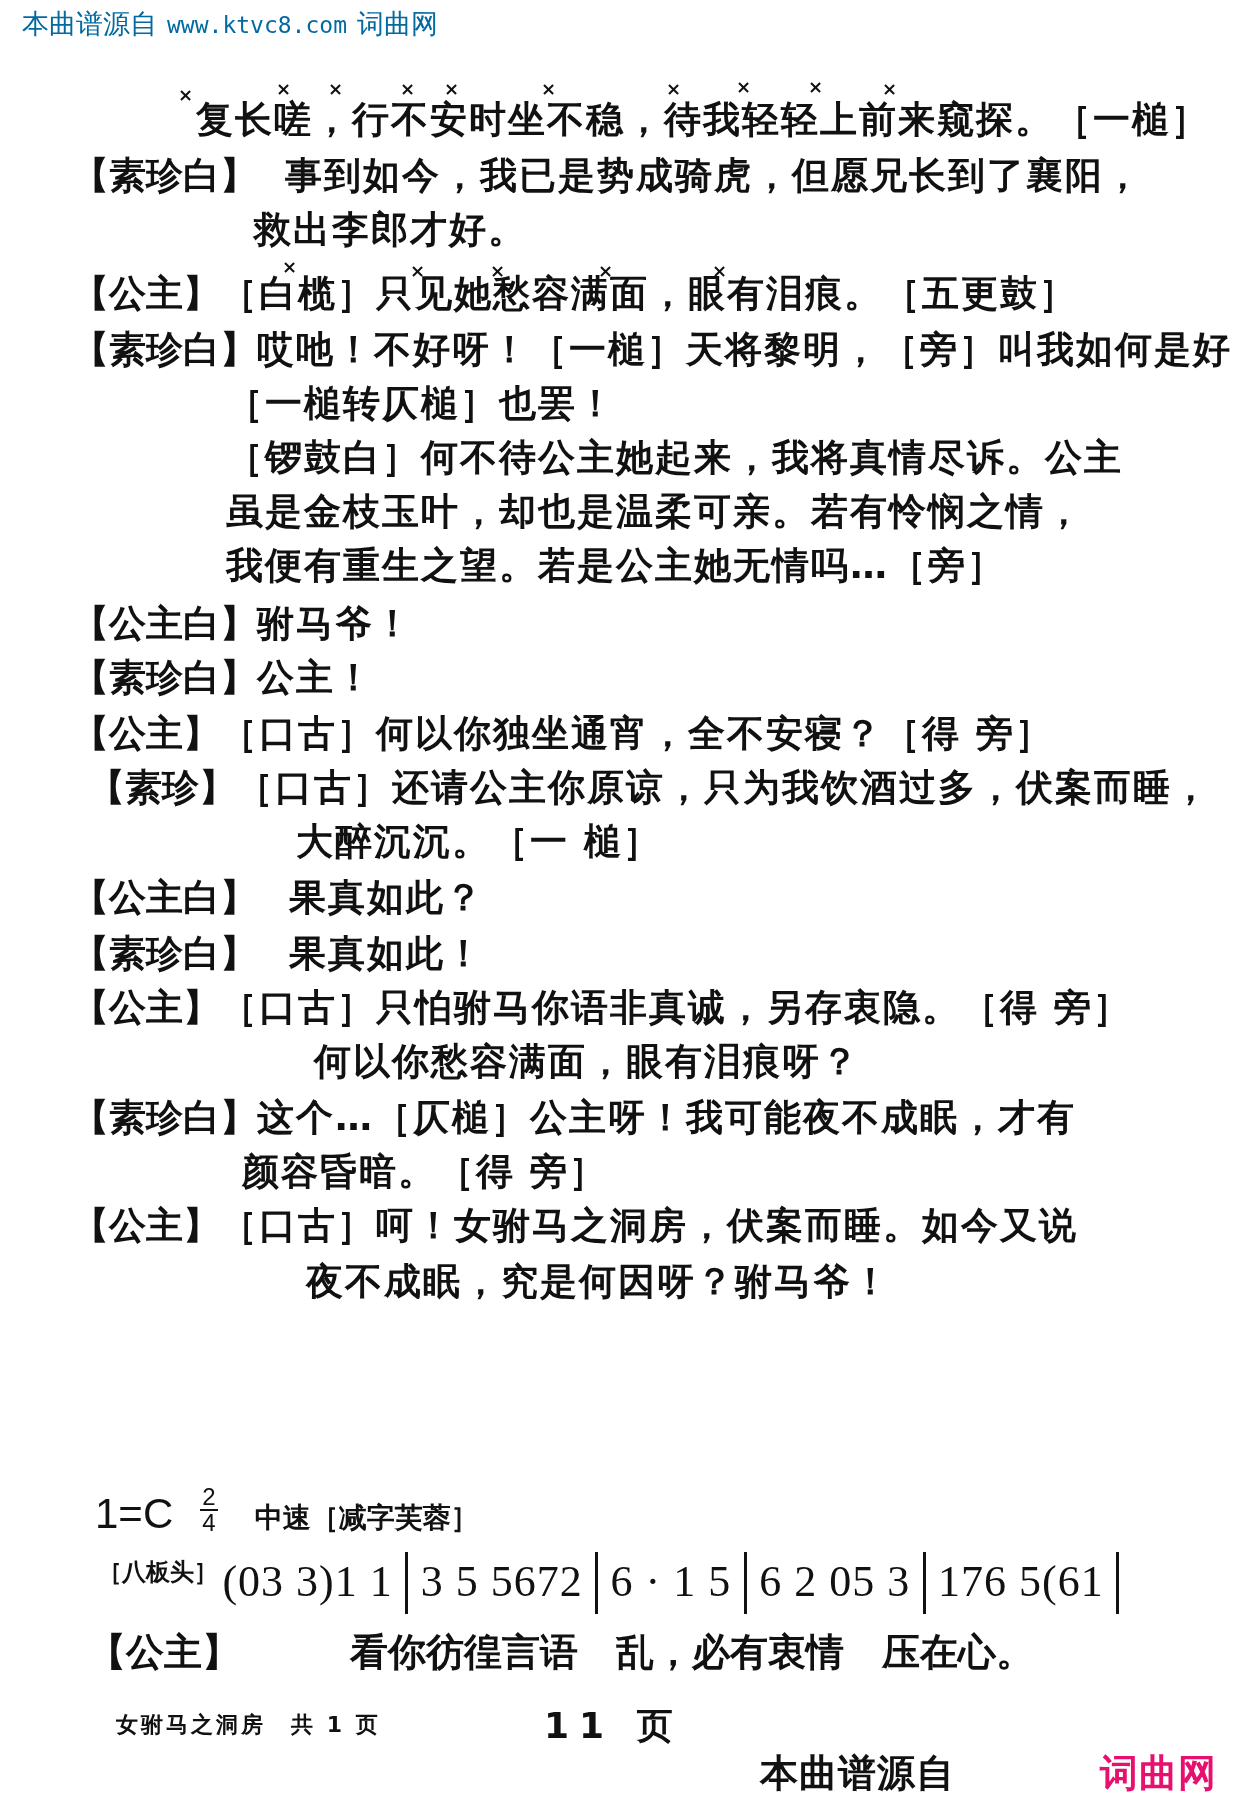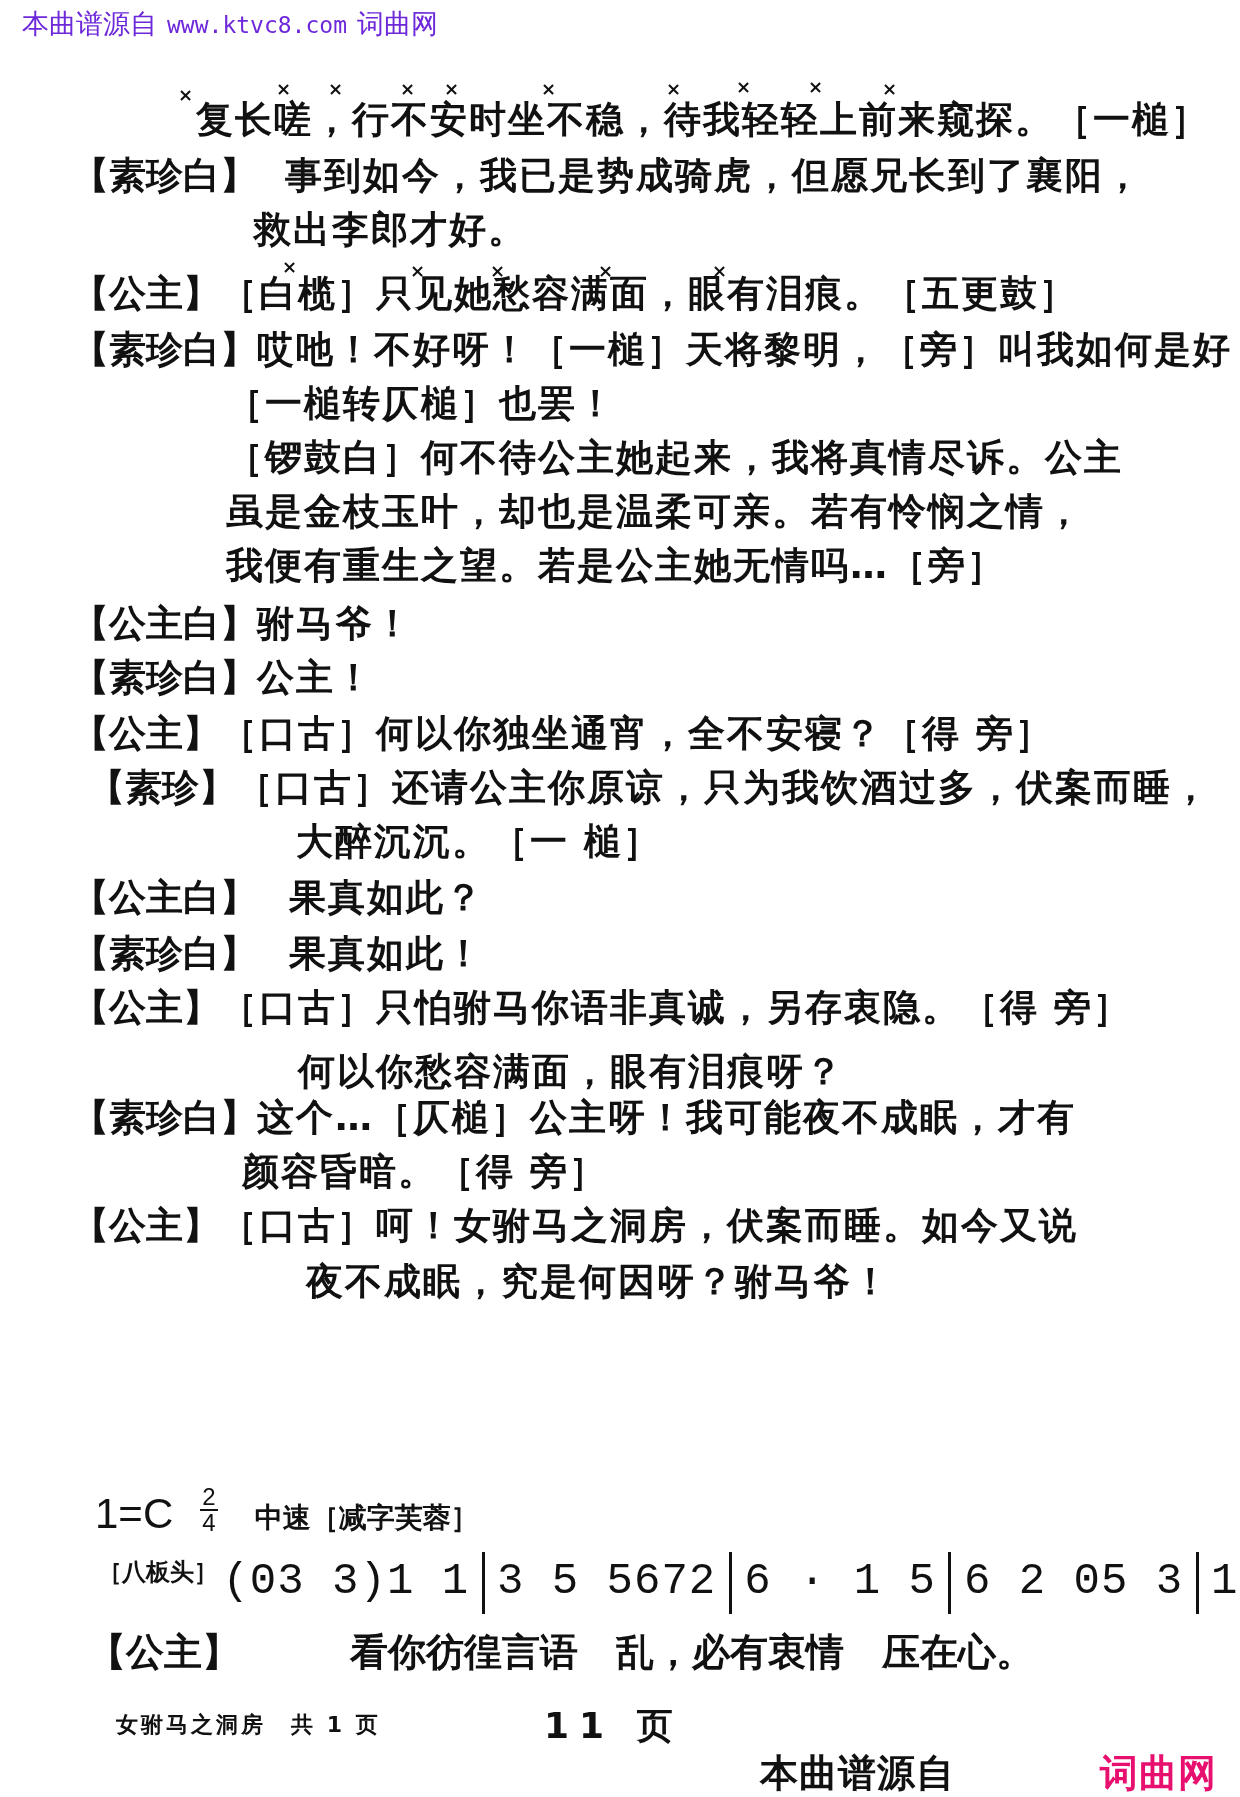--- a/index.html
+++ b/index.html
@@ -3,21 +3,21 @@
 <meta charset="utf-8">
 <style>
   html, body { margin: 0; padding: 0; background: #ffffff; }
   body {
     width: 1240px; height: 1797px; position: relative; overflow: hidden;
     font-family: "DejaVu Sans", "Liberation Sans", sans-serif;
     color: #111111;
   }
   .top-watermark {
     position: absolute; left: 22px; top: 6px;
-    font-size: 27px; color: #6d28d9; letter-spacing: 0px;
+    font-size: 27px; color: #0369a1; letter-spacing: 0px;
     font-family: "DejaVu Sans", sans-serif;
   }
   .top-watermark .url { font-family: "DejaVu Sans Mono", "Liberation Mono", monospace; font-size: 23px; margin: 0 10px; }
 
   .line {
     position: absolute; white-space: nowrap;
     font-size: 37px; line-height: 44px; font-weight: bold;
     letter-spacing: 2px;
   }
   .role { font-weight: 900; letter-spacing: 0; }
@@ -36,21 +36,21 @@
   }
   .timesig .num { display: block; border-bottom: 2px solid #111; padding: 0 2px; }
   .timesig .den { display: block; }
   .tempo { font-size: 28px; font-weight: bold; vertical-align: middle; position: relative; top: -6px; }
 
   .notation {
     position: absolute; left: 98px; top: 1556px; white-space: nowrap;
     font-family: "Liberation Sans", "DejaVu Sans", sans-serif;
   }
   .banner { font-size: 24px; font-weight: bold; vertical-align: top; }
-  .notes { font-size: 44px; letter-spacing: 1px; vertical-align: top; font-family: Liberation Mono, monospace; margin-top: 12px; }
+  .notes { font-size: 44px; letter-spacing: 1px; vertical-align: top; font-family: Liberation Serif, serif; margin-top: 12px; }
   .bar { display: inline-block; width: 3px; height: 62px; background: #111; vertical-align: top; margin: -4px 8px 0 8px; }
 
   .lyric-line { position: absolute; left: 88px; top: 1630px; white-space: nowrap; font-size: 38px; font-weight: bold; line-height: 44px; }
 
   .footer-title { position: absolute; left: 116px; top: 1710px; font-size: 22px; font-weight: bold; letter-spacing: 3px; }
   .footer-page { position: absolute; left: 544px; top: 1702px; font-size: 36px; font-weight: bold; letter-spacing: 10px; }
   .footer-src { position: absolute; left: 760px; top: 1748px; font-size: 38px; font-weight: 900; letter-spacing: 1px; }
   .footer-logo { position: absolute; left: 1100px; top: 1748px; font-size: 38px; font-weight: 900; letter-spacing: 1px; }
 </style>
 </head>
@@ -122,21 +122,21 @@
 </div>
 <div class="line" style="left:72px; top:876px;">
   <span class="role">【公主白】</span><span style="display:inline-block;width:32px;"></span><span>果真如此？</span>
 </div>
 <div class="line" style="left:72px; top:932px;">
   <span class="role">【素珍白】</span><span style="display:inline-block;width:32px;"></span><span>果真如此！</span>
 </div>
 <div class="line" style="left:72px; top:986px;">
   <span class="role">【公主】</span><span>［口古］只怕驸马你语非真诚，另存衷隐。［得 旁］</span>
 </div>
-<div class="line" style="left:298px; top:1040px;margin-top:10px;">
+<div class="line" style="left:314px; top:1040px;">
   <span>何以你愁容满面，眼有泪痕呀？</span>
 </div>
 <div class="line" style="left:72px; top:1096px;">
   <span class="role">【素珍白】</span><span>这个…［仄槌］公主呀！我可能夜不成眠，才有</span>
 </div>
 <div class="line" style="left:242px; top:1150px;">
   <span>颜容昏暗。［得 旁］</span>
 </div>
 <div class="line" style="left:72px; top:1204px;">
   <span class="role">【公主】</span><span>［口古］呵！女驸马之洞房，伏案而睡。如今又说</span>

